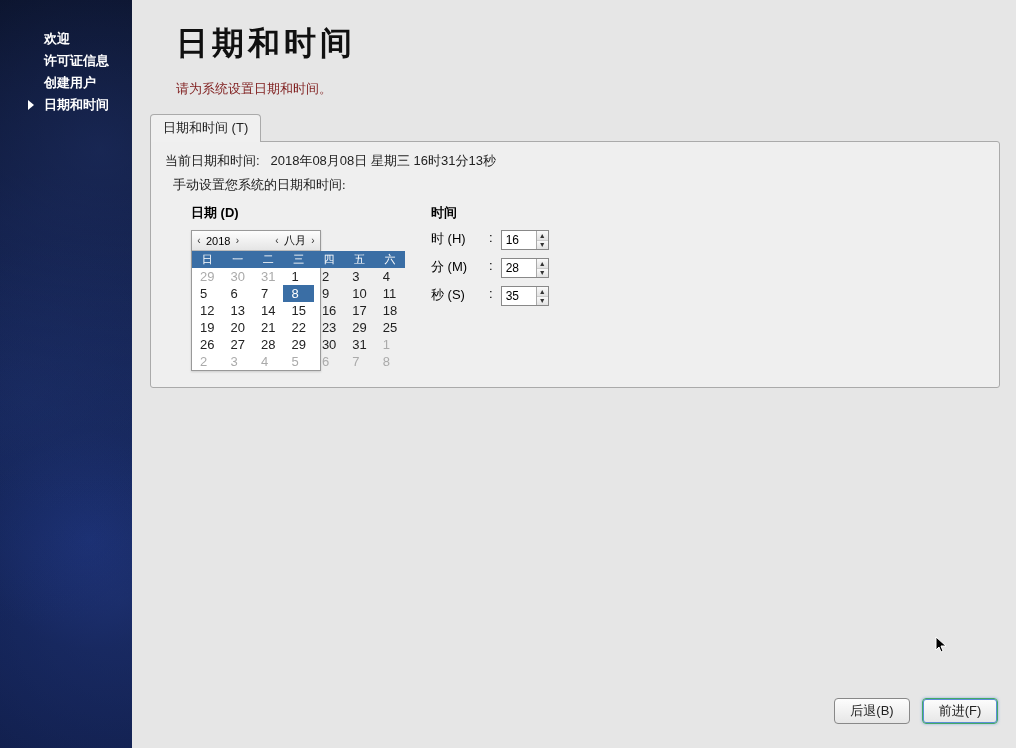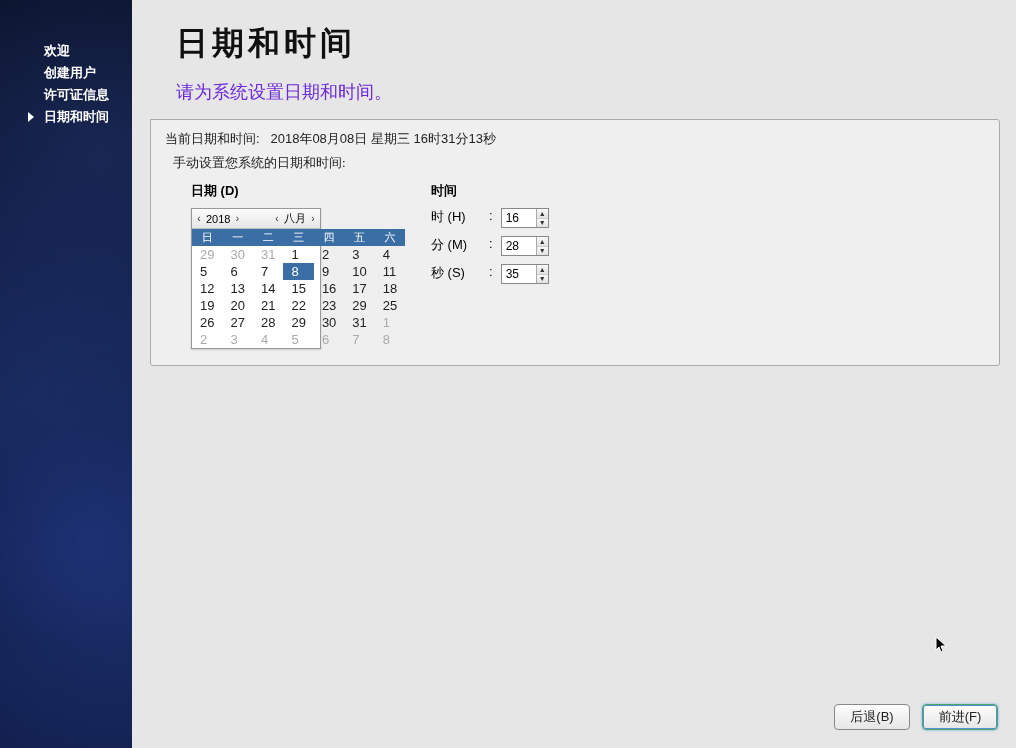--- a/index.html
+++ b/index.html
@@ -11,21 +11,21 @@
       font-size: 13px;
       background: #e6e6e6;
       overflow: hidden;
       position: relative;
     }
     .sidebar {
       width: 248px;
       height: 100%;
       background: radial-gradient(circle at 90px 540px, #14296b 0%, #0c1b48 20%, #0a1436 60%, #030817 100%);
       position: relative;
-      padding-top: 40px;
+      padding-top: 28px;
       color: #fff;
     }
     .sidebar::before {
       content: '';
       position: absolute;
       left: 0; top: 0; right: 0; bottom: 0;
       background:
         radial-gradient(circle at 100px 150px, rgba(40,60,120,0.5) 0%, transparent 60%),
         radial-gradient(circle at 30px 400px, rgba(30,50,110,0.4) 0%, transparent 55%),
         radial-gradient(circle at 120px 600px, rgba(40,60,130,0.5) 0%, transparent 60%);
@@ -57,22 +57,22 @@
       position: relative;
     }
     .page-title {
       font-size: 32px;
       font-weight: bold;
       letter-spacing: 4px;
       color: #101010;
       margin: 22px 0 14px 28px;
     }
     .subtitle {
-      font-size: 18px;
-      color: #6d28d9;
+      font-size: 13px;
+      color: #7f1d1d;
       margin: 0 0 16px 28px;
     }
     .tab-wrap {
       margin-left: 2px;
     }
     .tab {
       display: inline-block;
       background: #f0f0f0;
       border: 1px solid #aaa;
       border-bottom: none;
@@ -219,21 +219,21 @@
       align-items: center;
       justify-content: center;
       font-size: 7px;
       color: #333;
       cursor: pointer;
     }
     .spin-up { border-bottom: 1px solid #ccc; }
     .footer {
       position: absolute;
       right: 18px;
-      bottom: 18px;
+      bottom: 24px;
       display: flex;
       gap: 12px;
     }
     .btn {
       min-width: 76px;
       height: 26px;
       border: 1px solid #888;
       border-radius: 4px;
       background: linear-gradient(#fdfdfd, #e6e6e6);
       color: #222;
@@ -252,30 +252,31 @@
       width: 14px;
       height: 18px;
       pointer-events: none;
     }
   </style>
 </head>
 <body>
 
 <div class="sidebar">
   <div class="side-item">欢迎</div>
+  <div class="side-item">许可证信息</div>
   <div class="side-item">创建用户</div>
-  <div class="side-item">许可证信息</div>
   <div class="side-item current">日期和时间</div>
 </div>
 
 <div class="main">
   <h1 class="page-title">日期和时间</h1>
   <div class="subtitle">请为系统设置日期和时间。</div>
 
   <div class="tab-wrap">
+    <div class="tab">日期和时间 (T)</div>
     <div class="panel">
 
       <div class="row">
         <span>当前日期和时间:</span>
         &nbsp;
         <span>2018年08月08日 星期三 16时31分13秒</span>
       </div>
 
 
       <div class="row manual-row">手动设置您系统的日期和时间:</div>

